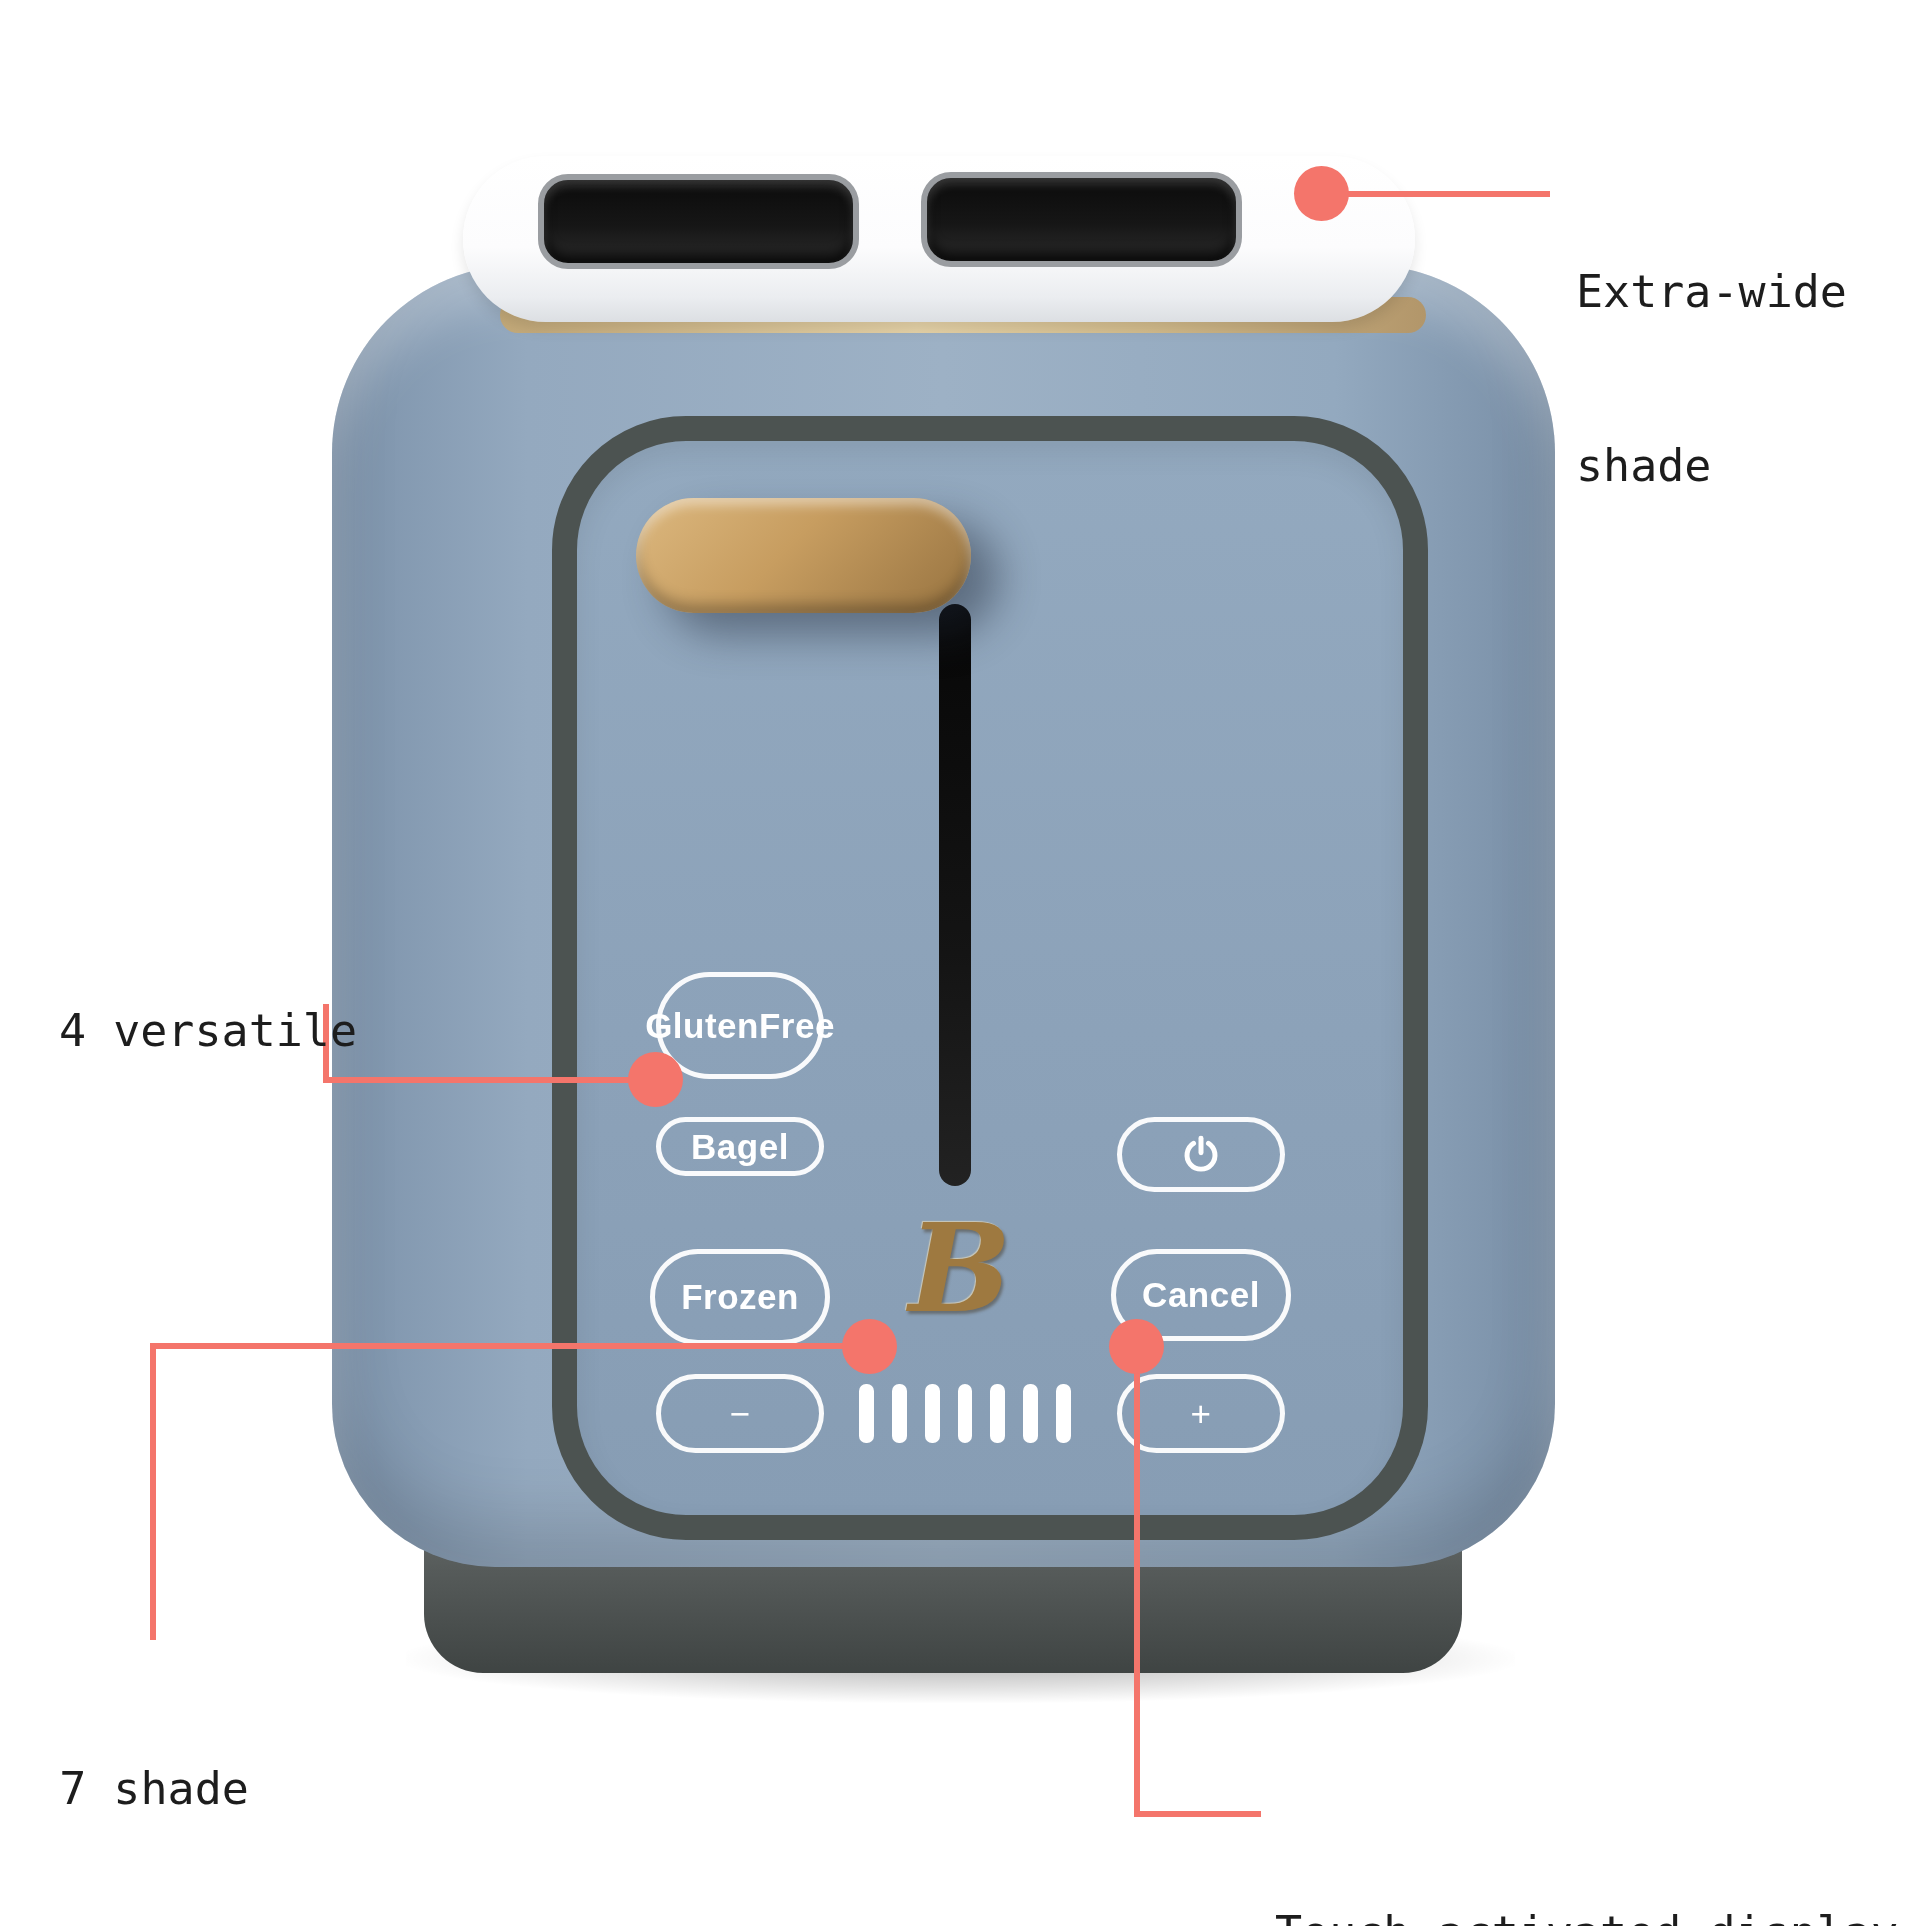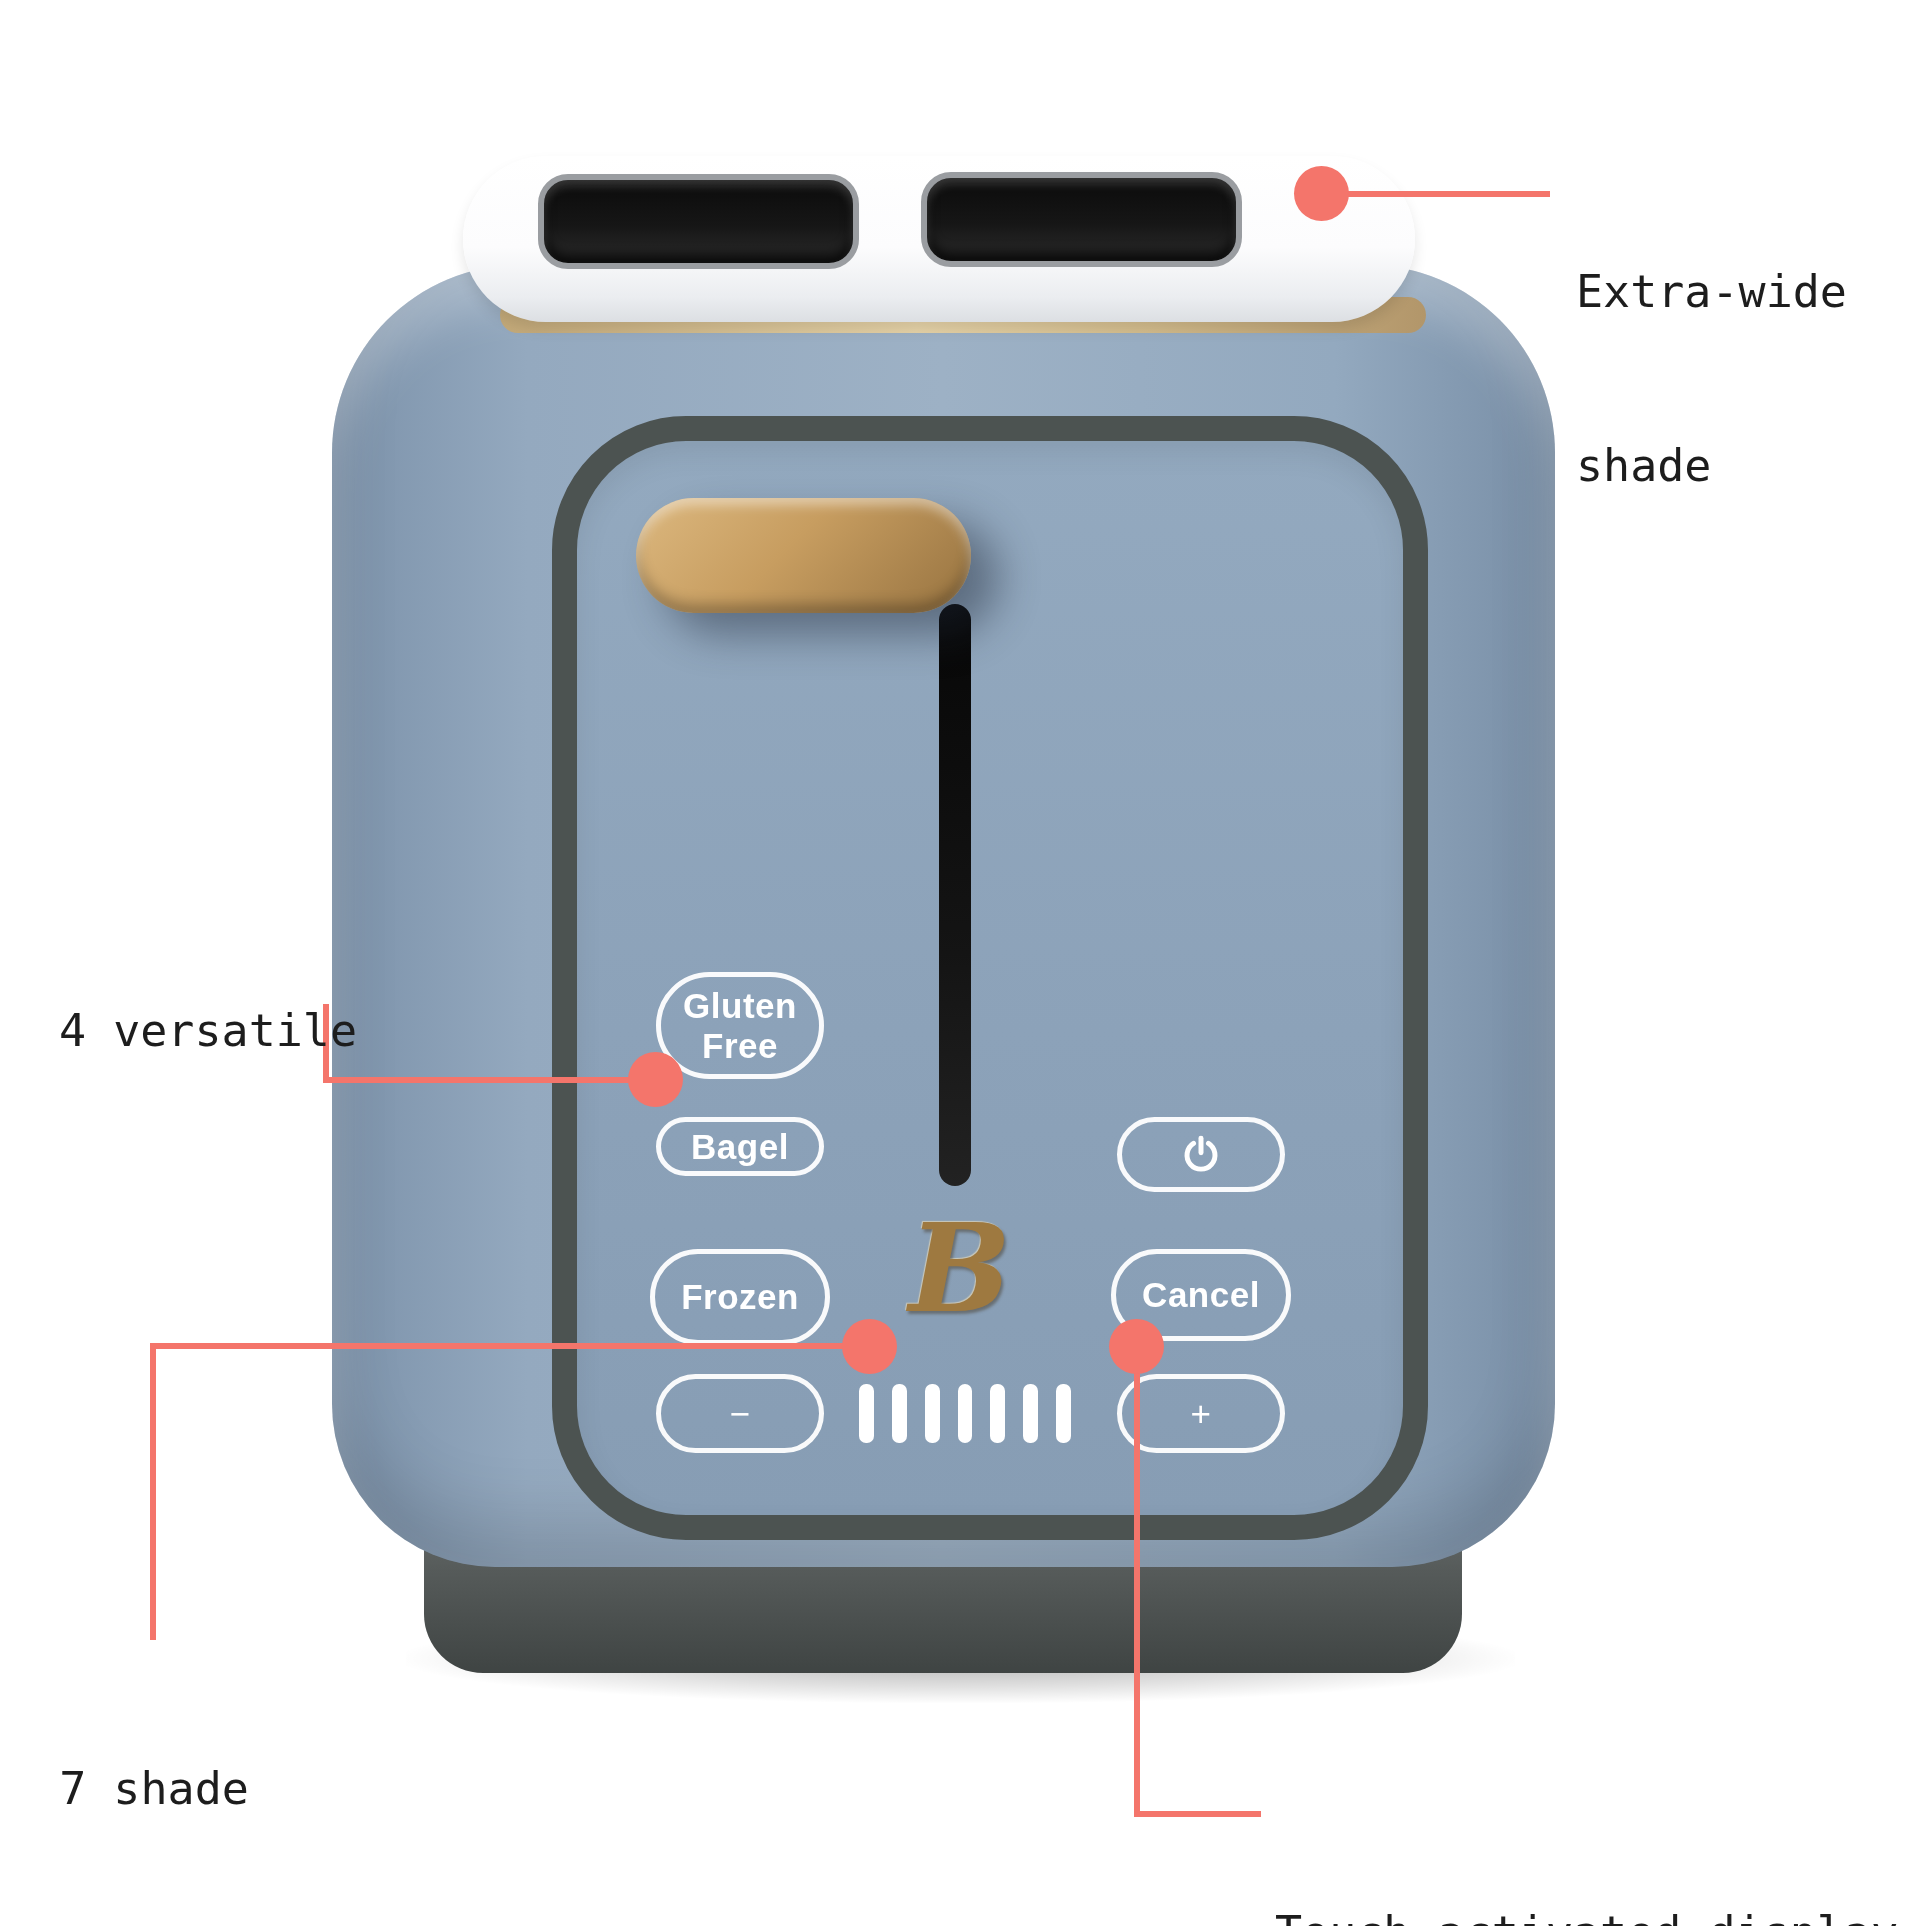--- a/index.html
+++ b/index.html
@@ -35,21 +35,21 @@
     box-shadow:inset 0 12px 28px rgba(0,0,0,0.08);z-index:3;}
 
   .lever{position:absolute;left:636px;top:498px;width:335px;height:115px;border-radius:59px;
     background:linear-gradient(135deg,#dcb87f 0%,#c79d60 45%,#a8824c 80%,#97733f 100%);
     box-shadow:28px 22px 40px rgba(30,40,55,0.45), inset 0 7px 12px rgba(255,255,255,0.45), inset 0 -9px 14px rgba(0,0,0,0.28);
     z-index:6;}
   .bread-slot{position:absolute;left:939px;top:604px;width:32px;height:582px;border-radius:16px;
     background:linear-gradient(180deg,#070707 0%,#141414 60%,#222222 100%);z-index:5;}
 
   .pill{position:absolute;border:5px solid rgba(255,255,255,0.95);border-radius:989px;
-    display:flex;align-items:center;justify-content:center;flex-direction:column;
+    display:flex;align-items:center;justify-content:center;
     color:#ffffff;font-family:"Liberation Sans", sans-serif;font-weight:700;
     z-index:6;box-sizing:border-box;text-align:center;}
   .pill span{display:block;line-height:40px;font-size:35px;letter-spacing:0.5px;}
   .pill.single{font-size:35px;letter-spacing:0.5px;}
   .pill.gluten{left:656px;top:972px;width:168px;height:107px;}
   .pill.bagel{left:656px;top:1117px;width:168px;height:59px;}
   .pill.frozen{left:650px;top:1249px;width:180px;height:96px;}
   .pill.power{left:1117px;top:1117px;width:168px;height:75px;}
   .pill.cancel{left:1111px;top:1249px;width:180px;height:92px;}
   .pill.minus{left:656px;top:1374px;width:168px;height:79px;font-size:53px;font-weight:400;}

